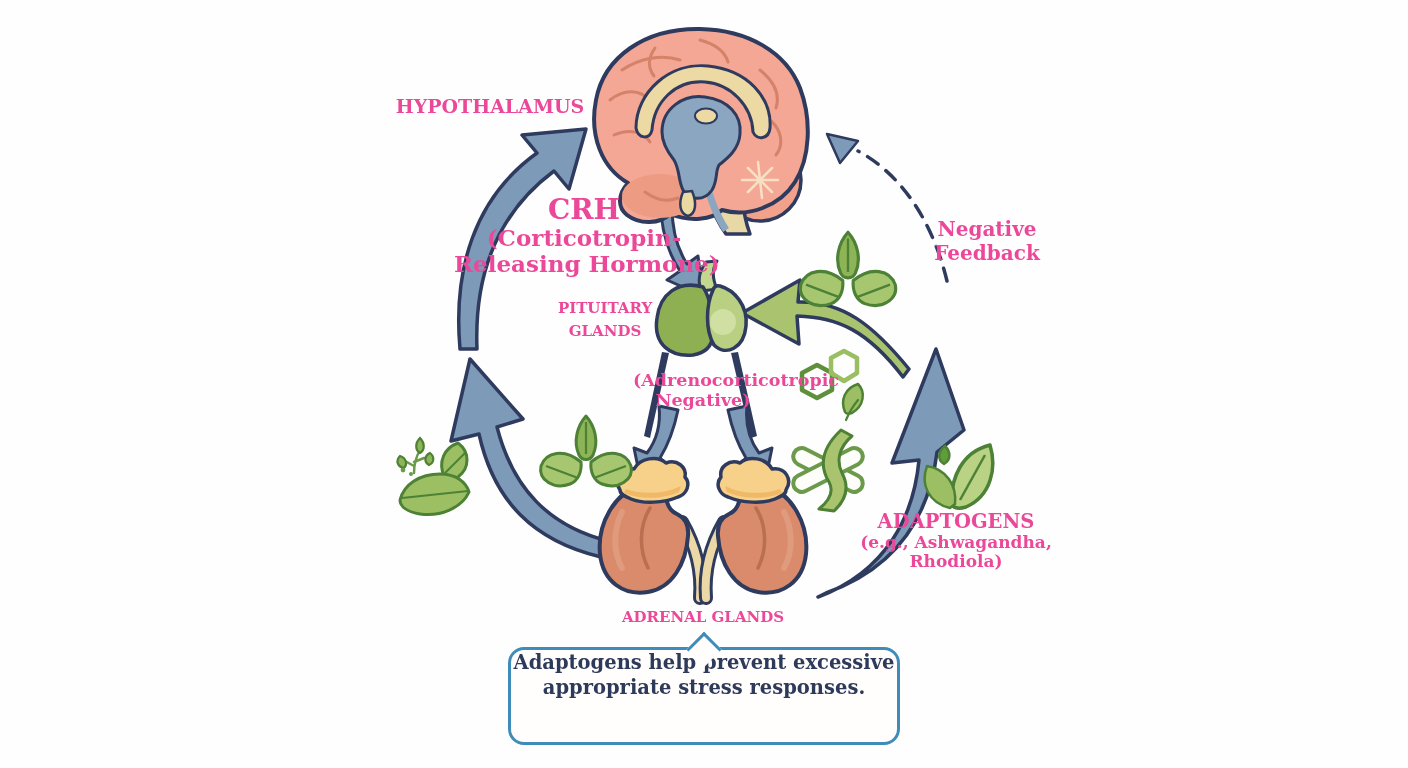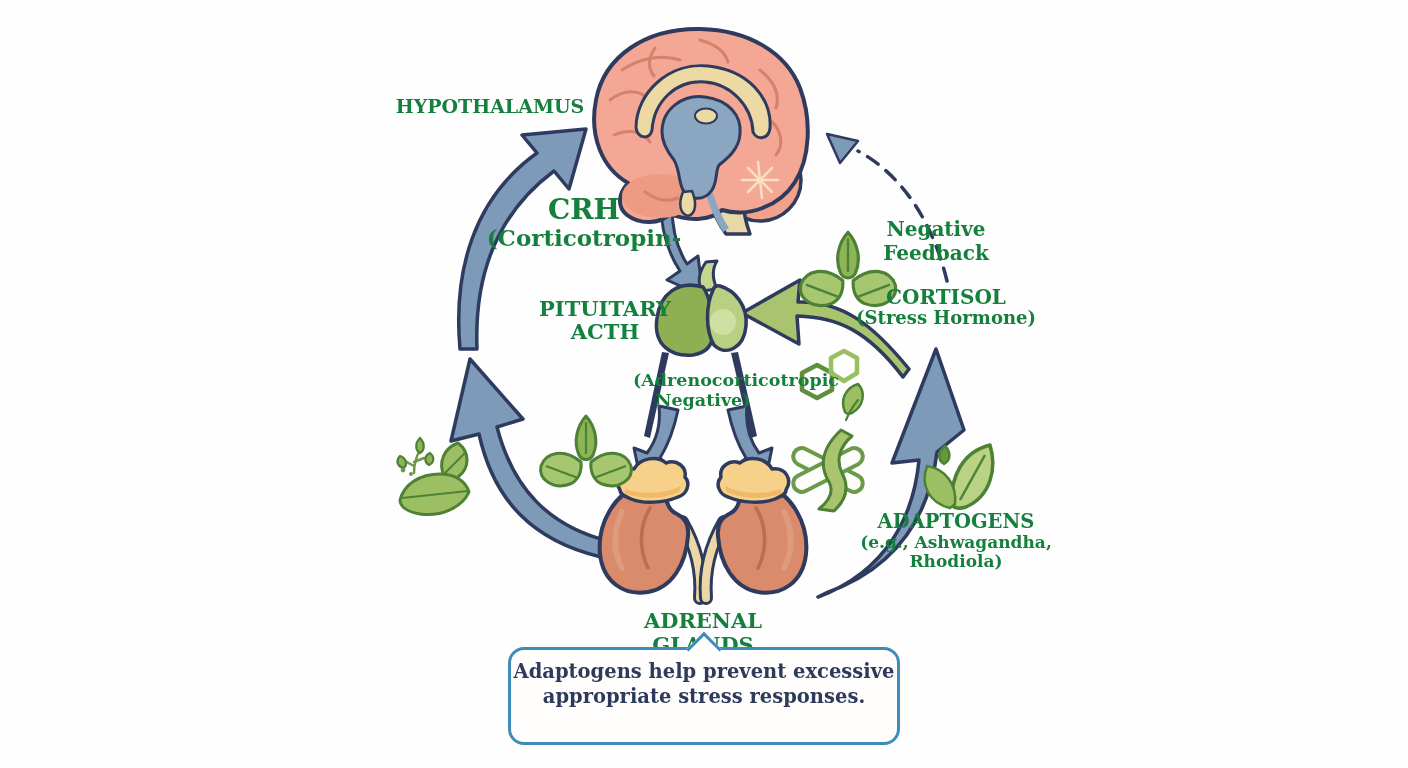--- a/index.html
+++ b/index.html
@@ -1,25 +1,25 @@
 <!DOCTYPE html>
 <html><head>
 <meta charset="utf-8">
 <style>
   html,body{margin:0;padding:0;background:#ffffff;}
   .canvas{position:relative;width:1408px;height:768px;background:#fffefe;overflow:hidden;
           font-family:"DejaVu Serif", serif;}
-  .lbl{position:absolute;font-weight:bold;color:#15803d;text-align:center;line-height:1.12;}
+  .lbl{position:absolute;font-weight:bold;color:#ec4899;text-align:center;line-height:1.12;}
   .lbl div{white-space:nowrap;}
-  .big{font-size:21px;}
+  .big{font-size:15px;}
   .mid{font-size:23px;}
   .sub{font-size:18px;}
   .callout{position:absolute;left:508px;top:647px;width:392px;height:98px;
            border:3px solid #3f8cba;border-radius:16px;background:#fffefd;
-           box-sizing:border-box;text-align:center;padding-top:9px;
+           box-sizing:border-box;text-align:center;
            font-weight:bold;color:#2d3a5a;font-size:19.5px;line-height:25px;}
   .notch{position:absolute;left:50%;top:-13px;width:22px;height:22px;background:#fffefd;
          border-left:3px solid #3f8cba;border-top:3px solid #3f8cba;
          transform:translateX(-50%) rotate(45deg);}
   svg{position:absolute;left:0;top:0;}
 </style>
 </head>
 <body>
 
 <div class="canvas">
@@ -161,36 +161,33 @@
     <path d="M 960,500 L 985,455" stroke="#4c8136" stroke-width="2.5" fill="none"></path>
     <path d="M 950,508 C 929,503 920,485 927,466 C 946,469 957,485 955,504 Z" fill="#9cbf63" stroke="#4c8136" stroke-width="2.5" stroke-linejoin="round"></path>
   </g>
 </svg>
 
 <div class="lbl big" style="left:390px;top:96px;width:200px;font-size:19px;">HYPOTHALAMUS</div>
 
 <div class="lbl" style="left:454px;top:194px;width:260px;">
   <div style="font-size:28px;">CRH</div>
   <div class="mid">(Corticotropin-</div>
+  <div class="mid">Releasing Hormone)</div>
 </div>
 
 <div class="lbl big" style="left:515px;top:297px;width:180px;line-height:23px;">
   <div>PITUITARY</div>
-  <div>ACTH</div>
-</div>
-
-<div class="lbl big" style="left:861px;top:217px;width:150px;line-height:24px;font-size:20px;">
+  <div>GLANDS</div>
+</div>
+
+<div class="lbl big" style="left:912px;top:217px;width:150px;line-height:24px;font-size:20px;">
   <div>Negative</div>
   <div>Feedback</div>
 </div>
 
-<div class="lbl" style="left:856px;top:286px;width:180px;">
-  <div style="font-size:20px;">CORTISOL</div>
-  <div class="sub">(Stress Hormone)</div>
-</div>
 
 <div class="lbl" style="left:593px;top:371px;width:220px;">
   <div style="font-size:17.5px;margin-left:40px;">(Adrenocorticotropic</div>
   <div style="font-size:17.5px;">Negative)</div>
 </div>
 
 <div class="lbl" style="left:856px;top:511px;width:200px;">
   <div style="font-size:19.5px;">ADAPTOGENS</div>
   <div style="font-size:17px;">(e.g., Ashwagandha,</div>
   <div style="font-size:17px;">Rhodiola)</div>

